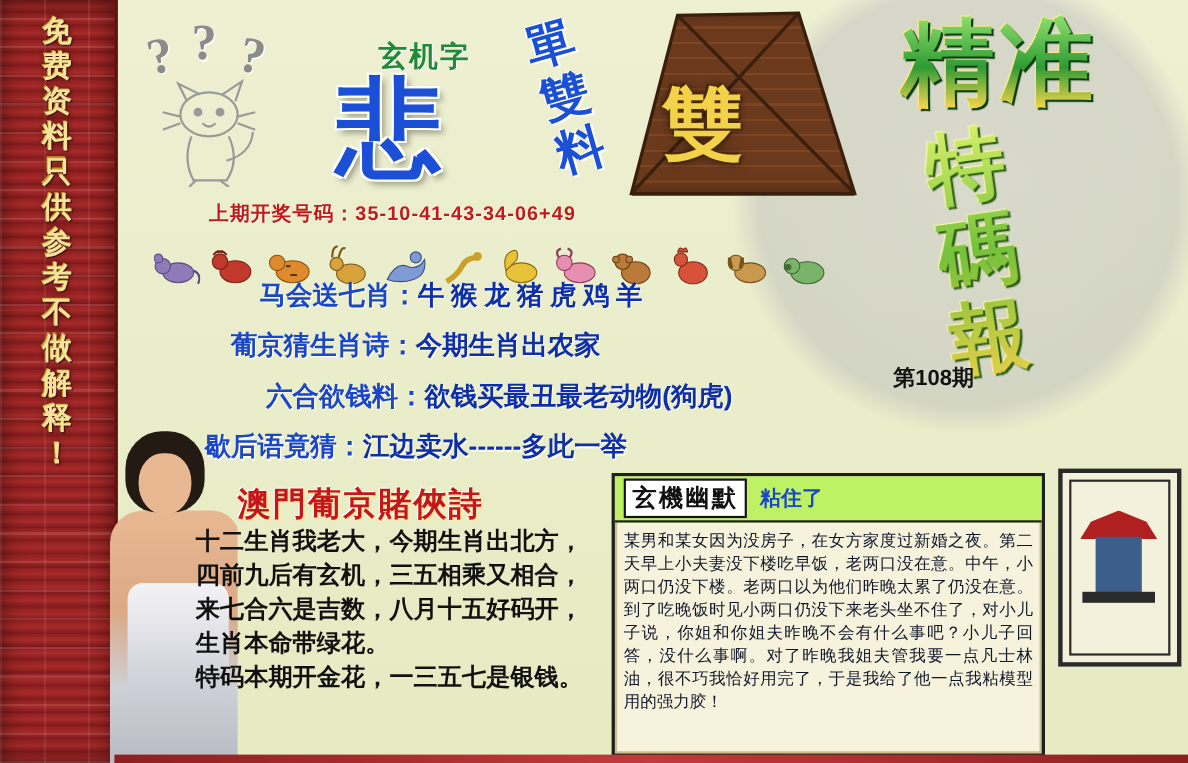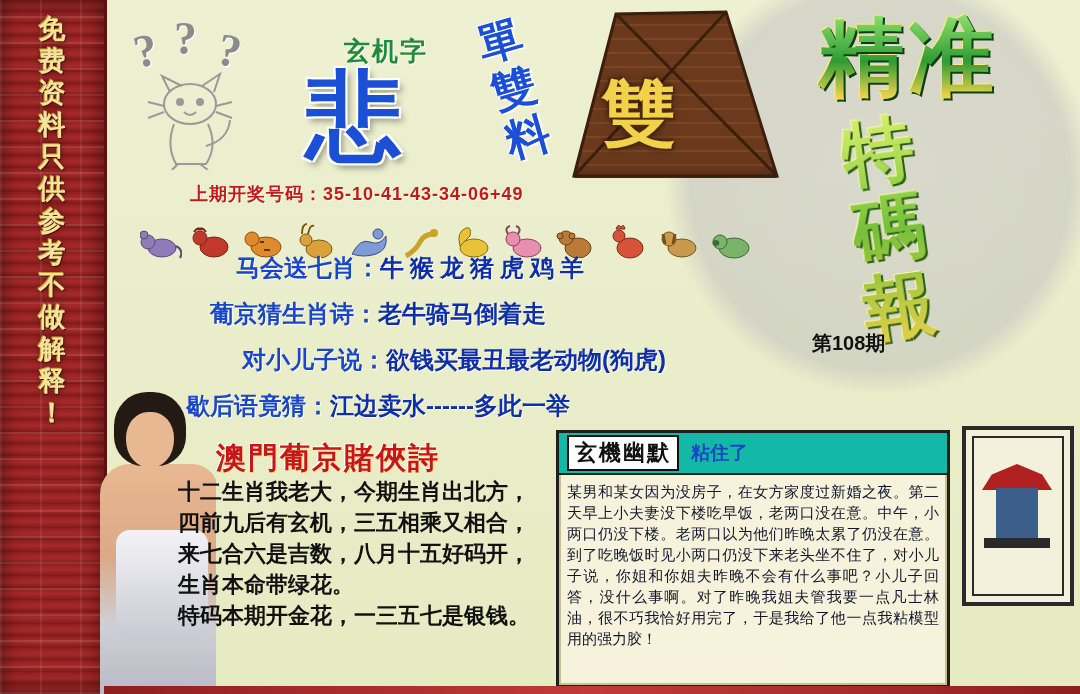--- a/index.html
+++ b/index.html
@@ -214,21 +214,21 @@
   .humor{
     position:absolute;left:556px;top:430px;width:388px;height:252px;
     background:#f7f2dc;
     border:3px solid #1f1f1f;
     box-shadow:0 0 0 2px #c9c08f inset;
     padding:0;
   }
   .humor-head{
     position:relative;height:40px;border-bottom:2px solid #1f1f1f;
     display:flex;align-items:center;gap:12px;padding:0 8px;
-    background:#14b8a6;
+    background:#bef264;
   }
   .humor-head .tag{
     border:2px solid #111;padding:1px 6px;font-size:22px;font-weight:bold;color:#111;
     letter-spacing:2px;background:#fff;
   }
   .humor-head .sub{
     font-size:19px;font-weight:bold;color:#1a46c8;text-align:right;
   }
   .humor-body{
     padding:6px 8px 4px 8px;
@@ -417,24 +417,24 @@
             <ellipse cx="4" cy="23" rx="3" ry="2.4" fill="#3f6b33"></ellipse>
           </g>
         </svg></div>
   </div>
 
   <div class="info">
     <div class="row r1">
       <span class="lbl">马会送七肖：</span><span class="val">牛 猴 龙 猪 虎 鸡 羊</span>
     </div>
     <div class="row r2">
-      <span class="lbl">葡京猜生肖诗：</span><span class="val">老牛骑马倒着走</span>
+      <span class="lbl">葡京猜生肖诗：</span><span class="val">今期生肖出农家</span>
     </div>
     <div class="row r3">
-      <span class="lbl">对小儿子说：</span><span class="val">欲钱买最丑最老动物(狗虎)</span>
+      <span class="lbl">六合欲钱料：</span><span class="val">欲钱买最丑最老动物(狗虎)</span>
     </div>
     <div class="row r4">
       <span class="lbl">歇后语竟猜：</span><span class="val">江边卖水------多此一举</span>
     </div>
   </div>
 
   <div class="issue">第108期</div>
 
   <div class="girl">
     <div class="body"></div>

